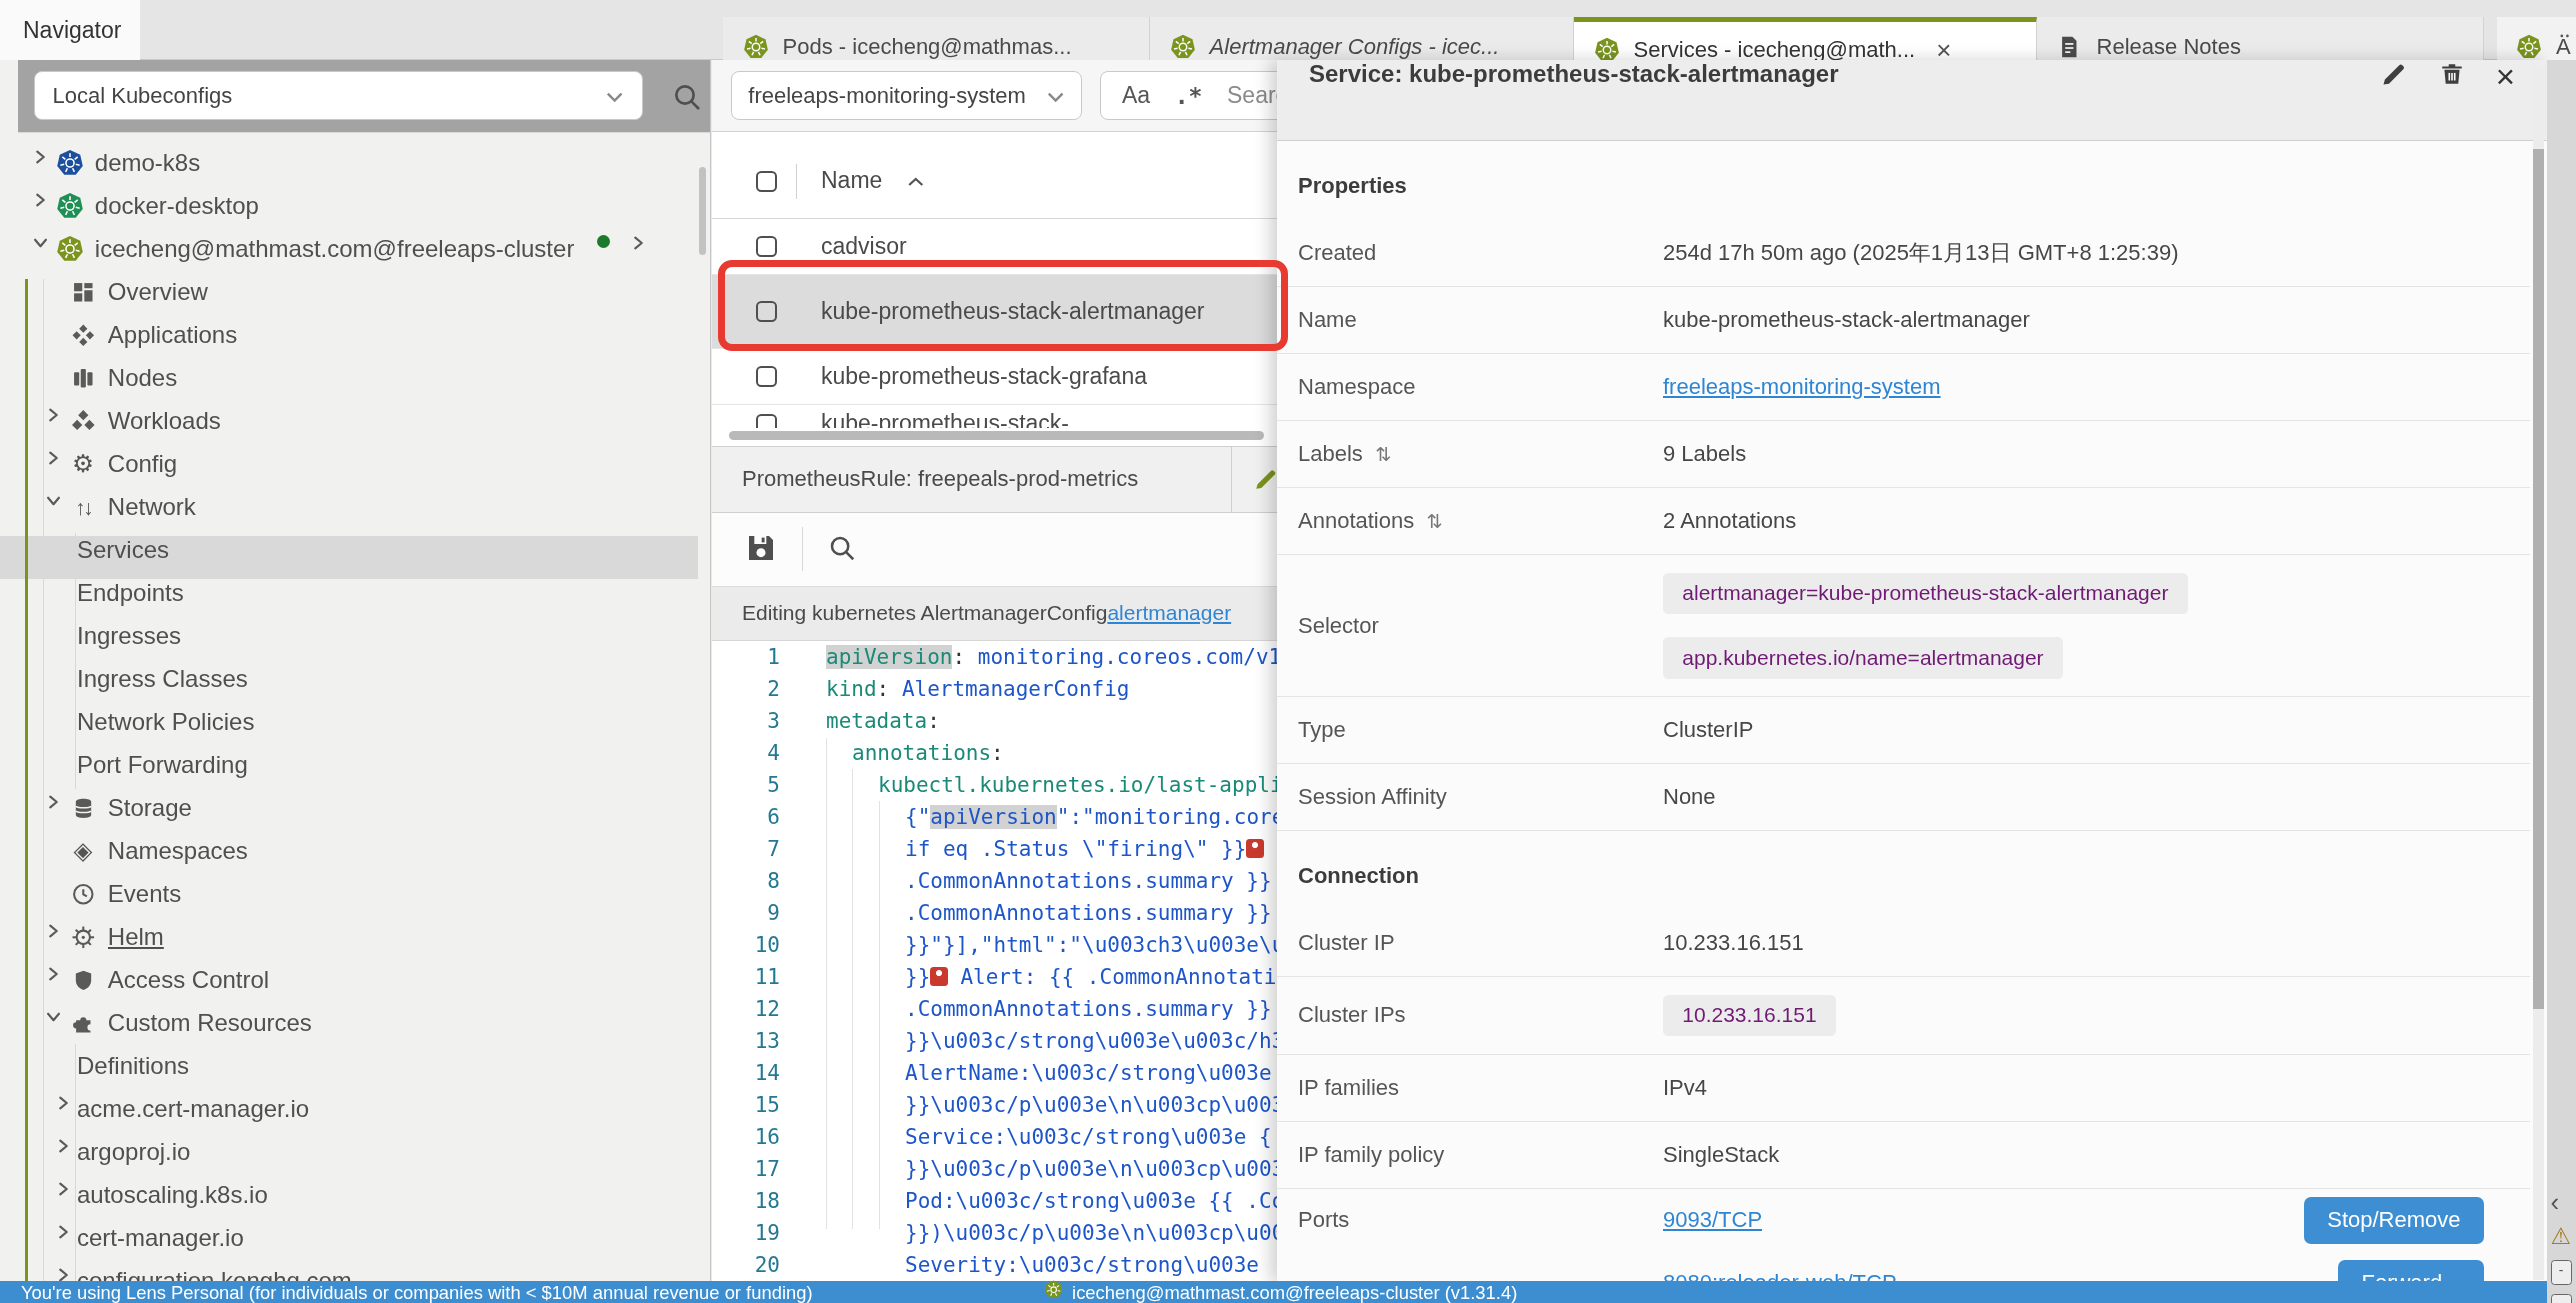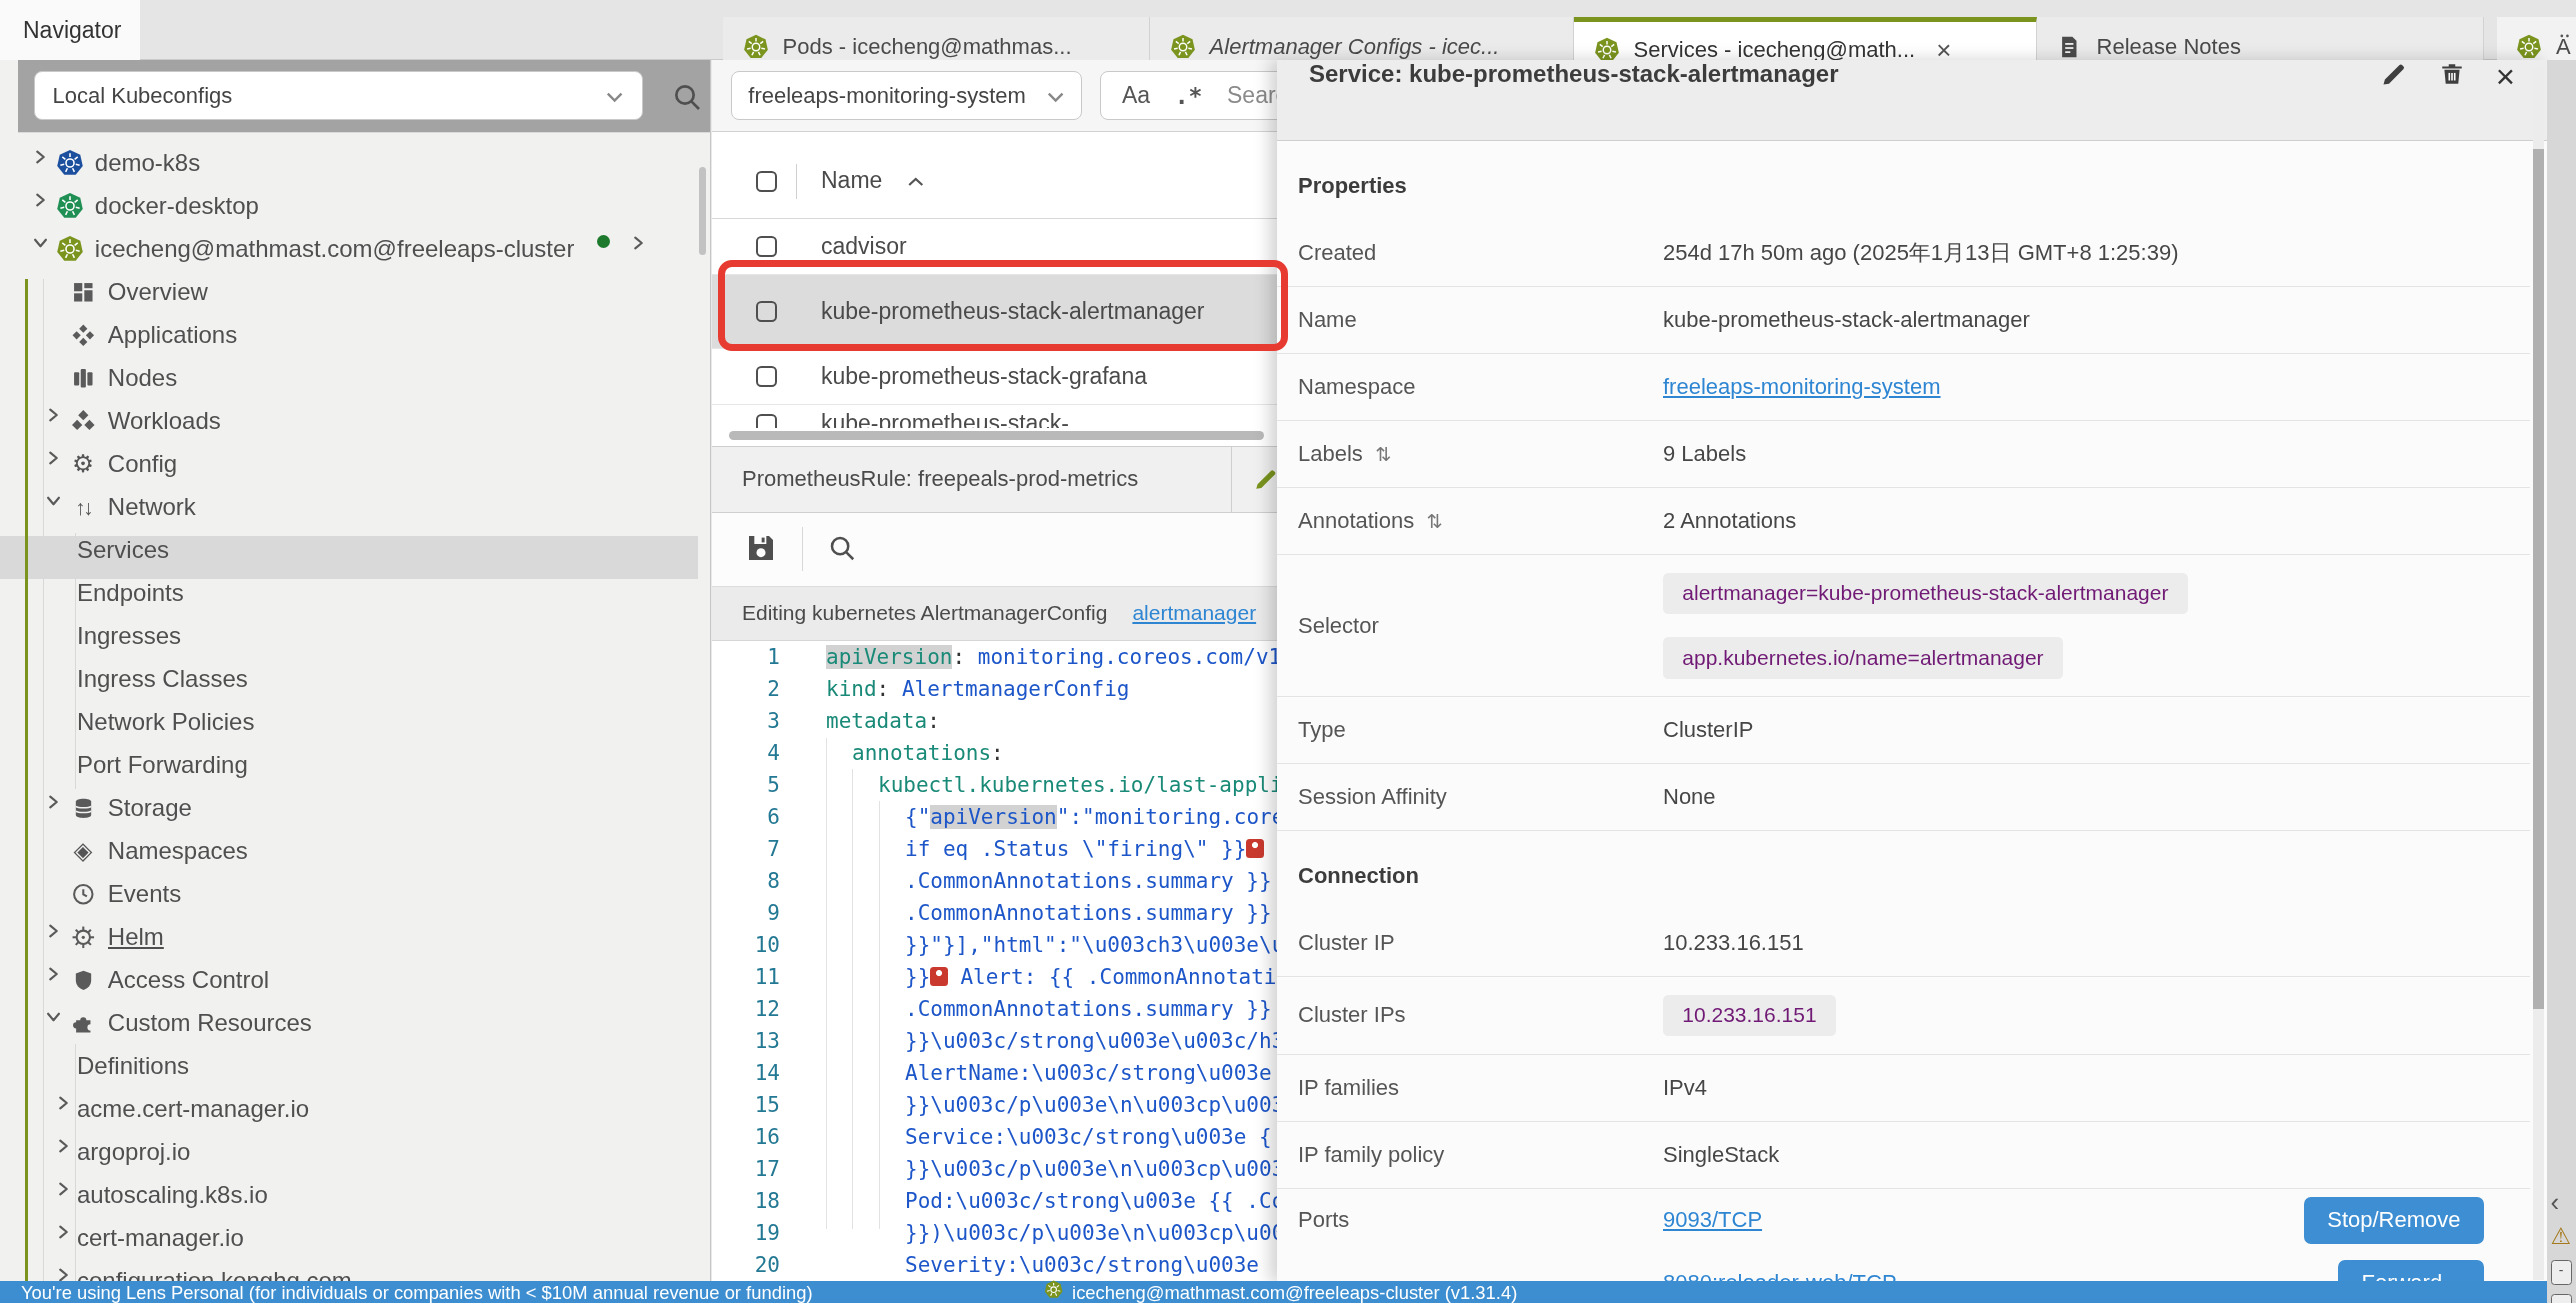--- a/index.html
+++ b/index.html
@@ -60,21 +60,21 @@
   .mrow.partial{height:23px;border-bottom:none;overflow:hidden;}
   .mrow.partial .cb{top:8.8px;margin-top:0;}
   .mrow.partial .mname{top:5.3px;margin-top:0;}
   #hscroll{height:17.5px;position:relative;}
   #hscroll .thumb{position:absolute;left:16.7px;top:2.6px;width:535px;height:9.7px;border-radius:5.3px;background:#b9b9b9;}
   #pheader{height:67px;background:#f0f0f0;border-top:0.9px solid #cfcfcf;border-bottom:0.9px solid #cfcfcf;box-sizing:border-box;display:flex;align-items:center;padding-left:30px;font-size:22px;color:#4a4a4a;position:relative;white-space:nowrap;}
   #pheader .vsep{position:absolute;left:519px;top:0;width:0.9px;height:65px;background:#cfcfcf;}
   #pheader .pedit{position:absolute;left:541px;top:19.3px;width:26px;height:26px;}
   #ptoolbar{height:74px;background:#fcfcfc;border-bottom:0.9px solid #dcdcdc;box-sizing:border-box;display:flex;align-items:center;padding-left:33px;}
   #ptoolbar .vsep{width:0.9px;height:44px;background:#d8d8d8;margin:0 24.6px;}
-  #pbreadcrumb{height:54px;background:#ebebeb;border-bottom:0.9px solid #d6d6d6;box-sizing:border-box;display:flex;align-items:center;padding-left:30px;font-size:21px;color:#4a4a4a;white-space:nowrap;gap:25px;}
+  #pbreadcrumb{height:54px;background:#ebebeb;border-bottom:0.9px solid #d6d6d6;box-sizing:border-box;display:flex;align-items:center;padding-left:30px;font-size:21px;color:#4a4a4a;white-space:nowrap;}
   .bluelink{color:#2e86d3;text-decoration:underline;cursor:pointer;}
   #codewrap{position:relative;background:#fff;height:588px;}
   .cline{height:32px;display:flex;font-family:"DejaVu Sans Mono",monospace;font-size:21px;line-height:32px;white-space:pre;}
   .gut{width:68px;text-align:right;color:#237893;flex:none;}
   .ctext{flex:none;}
   .t-key{color:#1a8a78;}
   .t-val{color:#1d56c9;}
   .t-plain{color:#333;}
   .hl{background:#d2d2d2;}
   .siren{display:inline-block;width:17.5px;height:19.3px;border-radius:3.5px;background:#c9392e;vertical-align:-2.6px;background-image:radial-gradient(circle at 50% 32%,#fff 2.6px,rgba(255,255,255,0) 3.5px);}

